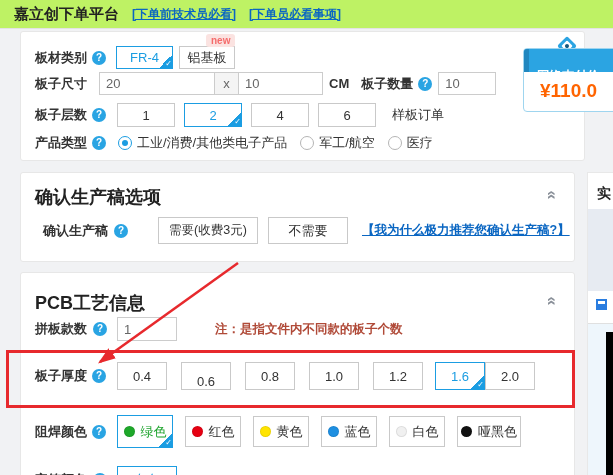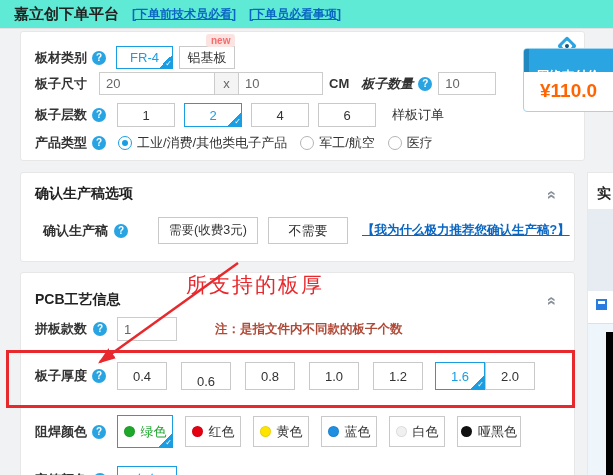--- a/index.html
+++ b/index.html
@@ -1,21 +1,21 @@
 <!DOCTYPE html>
 <html><head>
 <meta charset="utf-8">
 <style>
   :root{ --blue:#1b9de2; --red:#e7292d; }
   html,body{margin:0;padding:0;}
   .page{position:relative;width:613px;height:475px;background:#f1f2f4;overflow:hidden;
         font-family:"Liberation Sans","DejaVu Sans",sans-serif;-webkit-font-smoothing:antialiased;}
   .abs{position:absolute;}
   .card{position:absolute;background:#fff;border:1px solid #e7e7e7;border-radius:3px;box-sizing:border-box;}
-  .topbar{position:absolute;left:0;top:0;width:613px;height:29px;background:#5eead4;border-bottom:1px solid #e3e3e3;
+  .topbar{position:absolute;left:0;top:0;width:613px;height:29px;background:#bef264;border-bottom:1px solid #e3e3e3;
           display:flex;align-items:center;padding-left:14px;box-sizing:border-box;}
   .title{font-size:15px;font-weight:bold;color:#222;}
   .toplink{font-size:12px;font-weight:bold;color:#0a66c2;text-decoration:underline;margin-left:13px;cursor:pointer;}
   .lbl{font-size:13px;font-weight:bold;color:#333;white-space:nowrap;}
   .txt{font-size:13px;color:#333;white-space:nowrap;}
   .row{position:absolute;display:flex;align-items:center;}
   .help{width:14px;height:14px;border-radius:50%;background:#29a4e3;color:#fff;font-size:10px;line-height:14px;
         text-align:center;display:inline-block;font-weight:bold;flex:none;cursor:pointer;}
   .btn{display:flex;align-items:center;justify-content:center;background:#fff;border:1px solid #c9c9c9;
        font-size:13px;color:#333;position:relative;box-sizing:border-box;cursor:pointer;flex:none;}
@@ -26,21 +26,21 @@
   .inp{background:#fff;border:1px solid #ccc;font-size:13px;color:#666;box-sizing:border-box;
        padding:0 6px;font-family:inherit;outline:none;}
   .xsep{display:flex;align-items:center;justify-content:center;background:#f4f4f4;border:1px solid #ccc;
         border-left:none;font-size:13px;color:#666;box-sizing:border-box;}
   .chev{display:inline-block;transform:rotate(90deg);color:#8a9099;font-size:16px;font-weight:bold;cursor:pointer;}
   .radio{width:14px;height:14px;border-radius:50%;border:1px solid #b5b5b5;background:#fff;
          box-sizing:border-box;display:inline-block;position:relative;flex:none;cursor:pointer;}
   .radio.on{border-color:var(--blue);}
   .radio.on::after{content:"";position:absolute;left:3px;top:3px;width:6px;height:6px;border-radius:50%;background:var(--blue);}
   .dot{width:9px;height:9px;border-radius:50%;display:inline-block;margin-right:6px;flex:none;border:1px solid rgba(0,0,0,0.08);}
-  .sec-title{font-size:14px;font-weight:bold;color:#222;}
+  .sec-title{font-size:18px;font-weight:bold;color:#222;}
   .link{font-size:12.5px;font-weight:bold;color:#0a66c2;text-decoration:underline;cursor:pointer;white-space:nowrap;}
   .note{font-size:12.5px;font-weight:bold;color:#b04a38;white-space:nowrap;}
   .badge{position:absolute;background:#fbe3e1;color:#f56c6c;font-size:10px;font-weight:bold;
          padding:1px 5px;border-radius:3px;}
   .overlay{pointer-events:none;}
 </style>
 </head>
 <body>
 
 <div class="page">
@@ -67,21 +67,21 @@
   <span class="badge" style="left:206px;top:34px;">new</span>
 
   <div class="row" style="left:35px;top:72px;height:23px;">
     <span class="lbl">板子尺寸</span>
     <input class="inp" style="margin-left: 12px; width: 116px; height: 23px;" value="20">
     <div class="xsep" style="width:24px;height:23px;">
       <span>x</span>
     </div>
     <input class="inp" style="width: 84px; height: 23px; border-left: none;" value="10">
     <span class="lbl" style="margin-left:6px;">CM</span>
-    <span class="lbl" style="margin-left:12px;font-style:italic;">板子数量</span>
+    <span class="lbl" style="margin-left:12px;">板子数量</span>
     <span class="help" style="margin-left:5px;">?</span>
     <input class="inp" style="margin-left: 6px; width: 58px; height: 23px;" value="10">
   </div>
 
   <div class="row" style="left:35px;top:103px;height:24px;">
     <span class="lbl">板子层数</span>
     <span class="help" style="margin-left:5px;">?</span>
     <div class="btn" style="margin-left:11px;width:58px;height:24px;">
       <span>1</span>
     </div>
@@ -216,21 +216,20 @@
   <div class="abs" style="left:587px;top:172px;width:26px;height:303px;background:#fff;border:1px solid #e8e8e8;border-right:none;box-sizing:border-box;">
     <span style="position:absolute;left:9px;top:12px;font-size:14px;font-weight:bold;color:#222;">实</span>
     <div style="position:absolute;left:0;top:36px;width:26px;height:82px;background:#e7ebf2;"></div>
     <div style="position:absolute;left:8px;top:126px;width:11px;height:11px;border:2px solid #2a7de0;box-sizing:border-box;background:linear-gradient(to bottom,#fff 45%,#2a7de0 45%);"></div>
     <div style="position:absolute;left:0;top:150px;width:26px;height:1px;background:#e0e0e0;"></div>
     <div style="position:absolute;left:0;top:151px;width:26px;height:152px;background:#eef6fc;"></div>
   </div>
   <div class="abs" style="left:606px;top:332px;width:7px;height:143px;background:#000;z-index:30;"></div>
 
   <div class="abs overlay" style="left:6px;top:350px;width:563px;height:52px;border:3px solid var(--red);z-index:60;"></div>
-  <span class="abs overlay" style="left:186px;top:271px;font-size:21px;color:var(--red);z-index:60;font-family:'DejaVu Serif','Liberation Serif',serif;letter-spacing:2px;">所支持的板厚</span>
   <svg class="abs overlay" style="left:0;top:0;z-index:60;" width="613" height="475">
     <defs>
       <marker id="ah" markerWidth="8" markerHeight="6" refX="6" refY="2.5" orient="auto">
         <path d="M0,0 L7,2.5 L0,5 Z" fill="#e7292d"></path>
       </marker>
     </defs>
     <line x1="238" y1="263" x2="100" y2="362" stroke="#e7292d" stroke-width="2.5" marker-end="url(#ah)"></line>
   </svg>
 
 </div>

